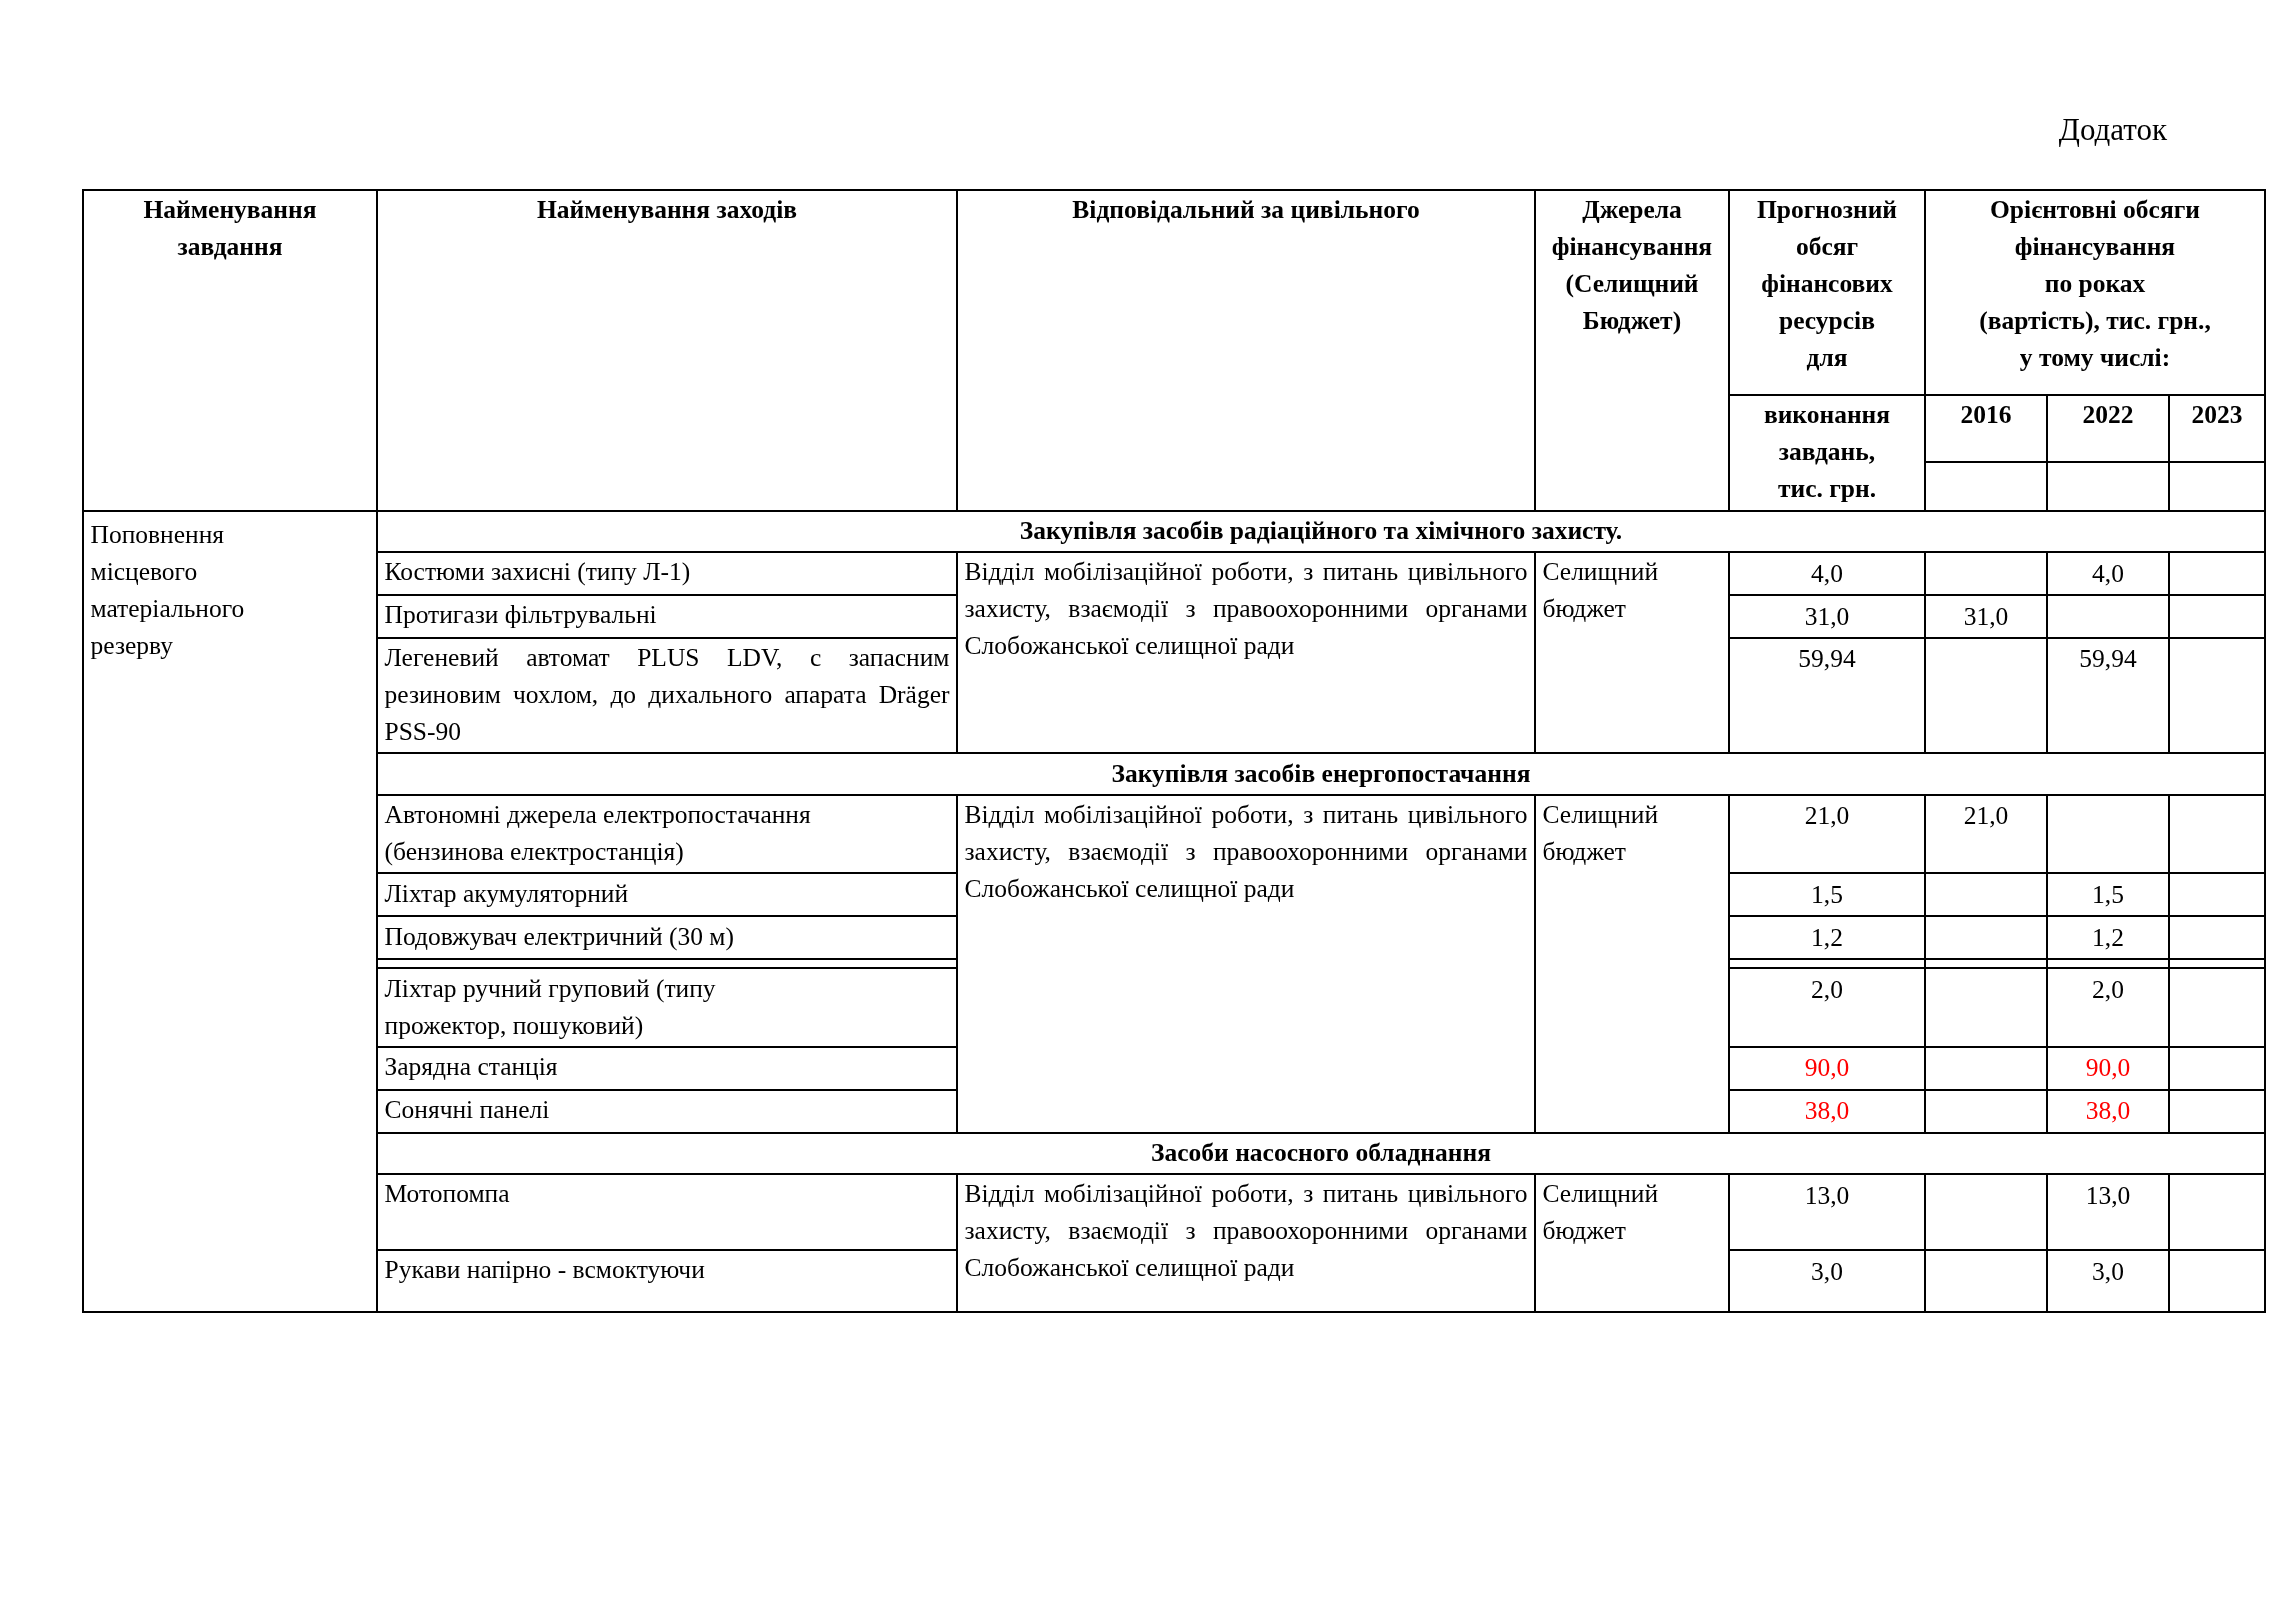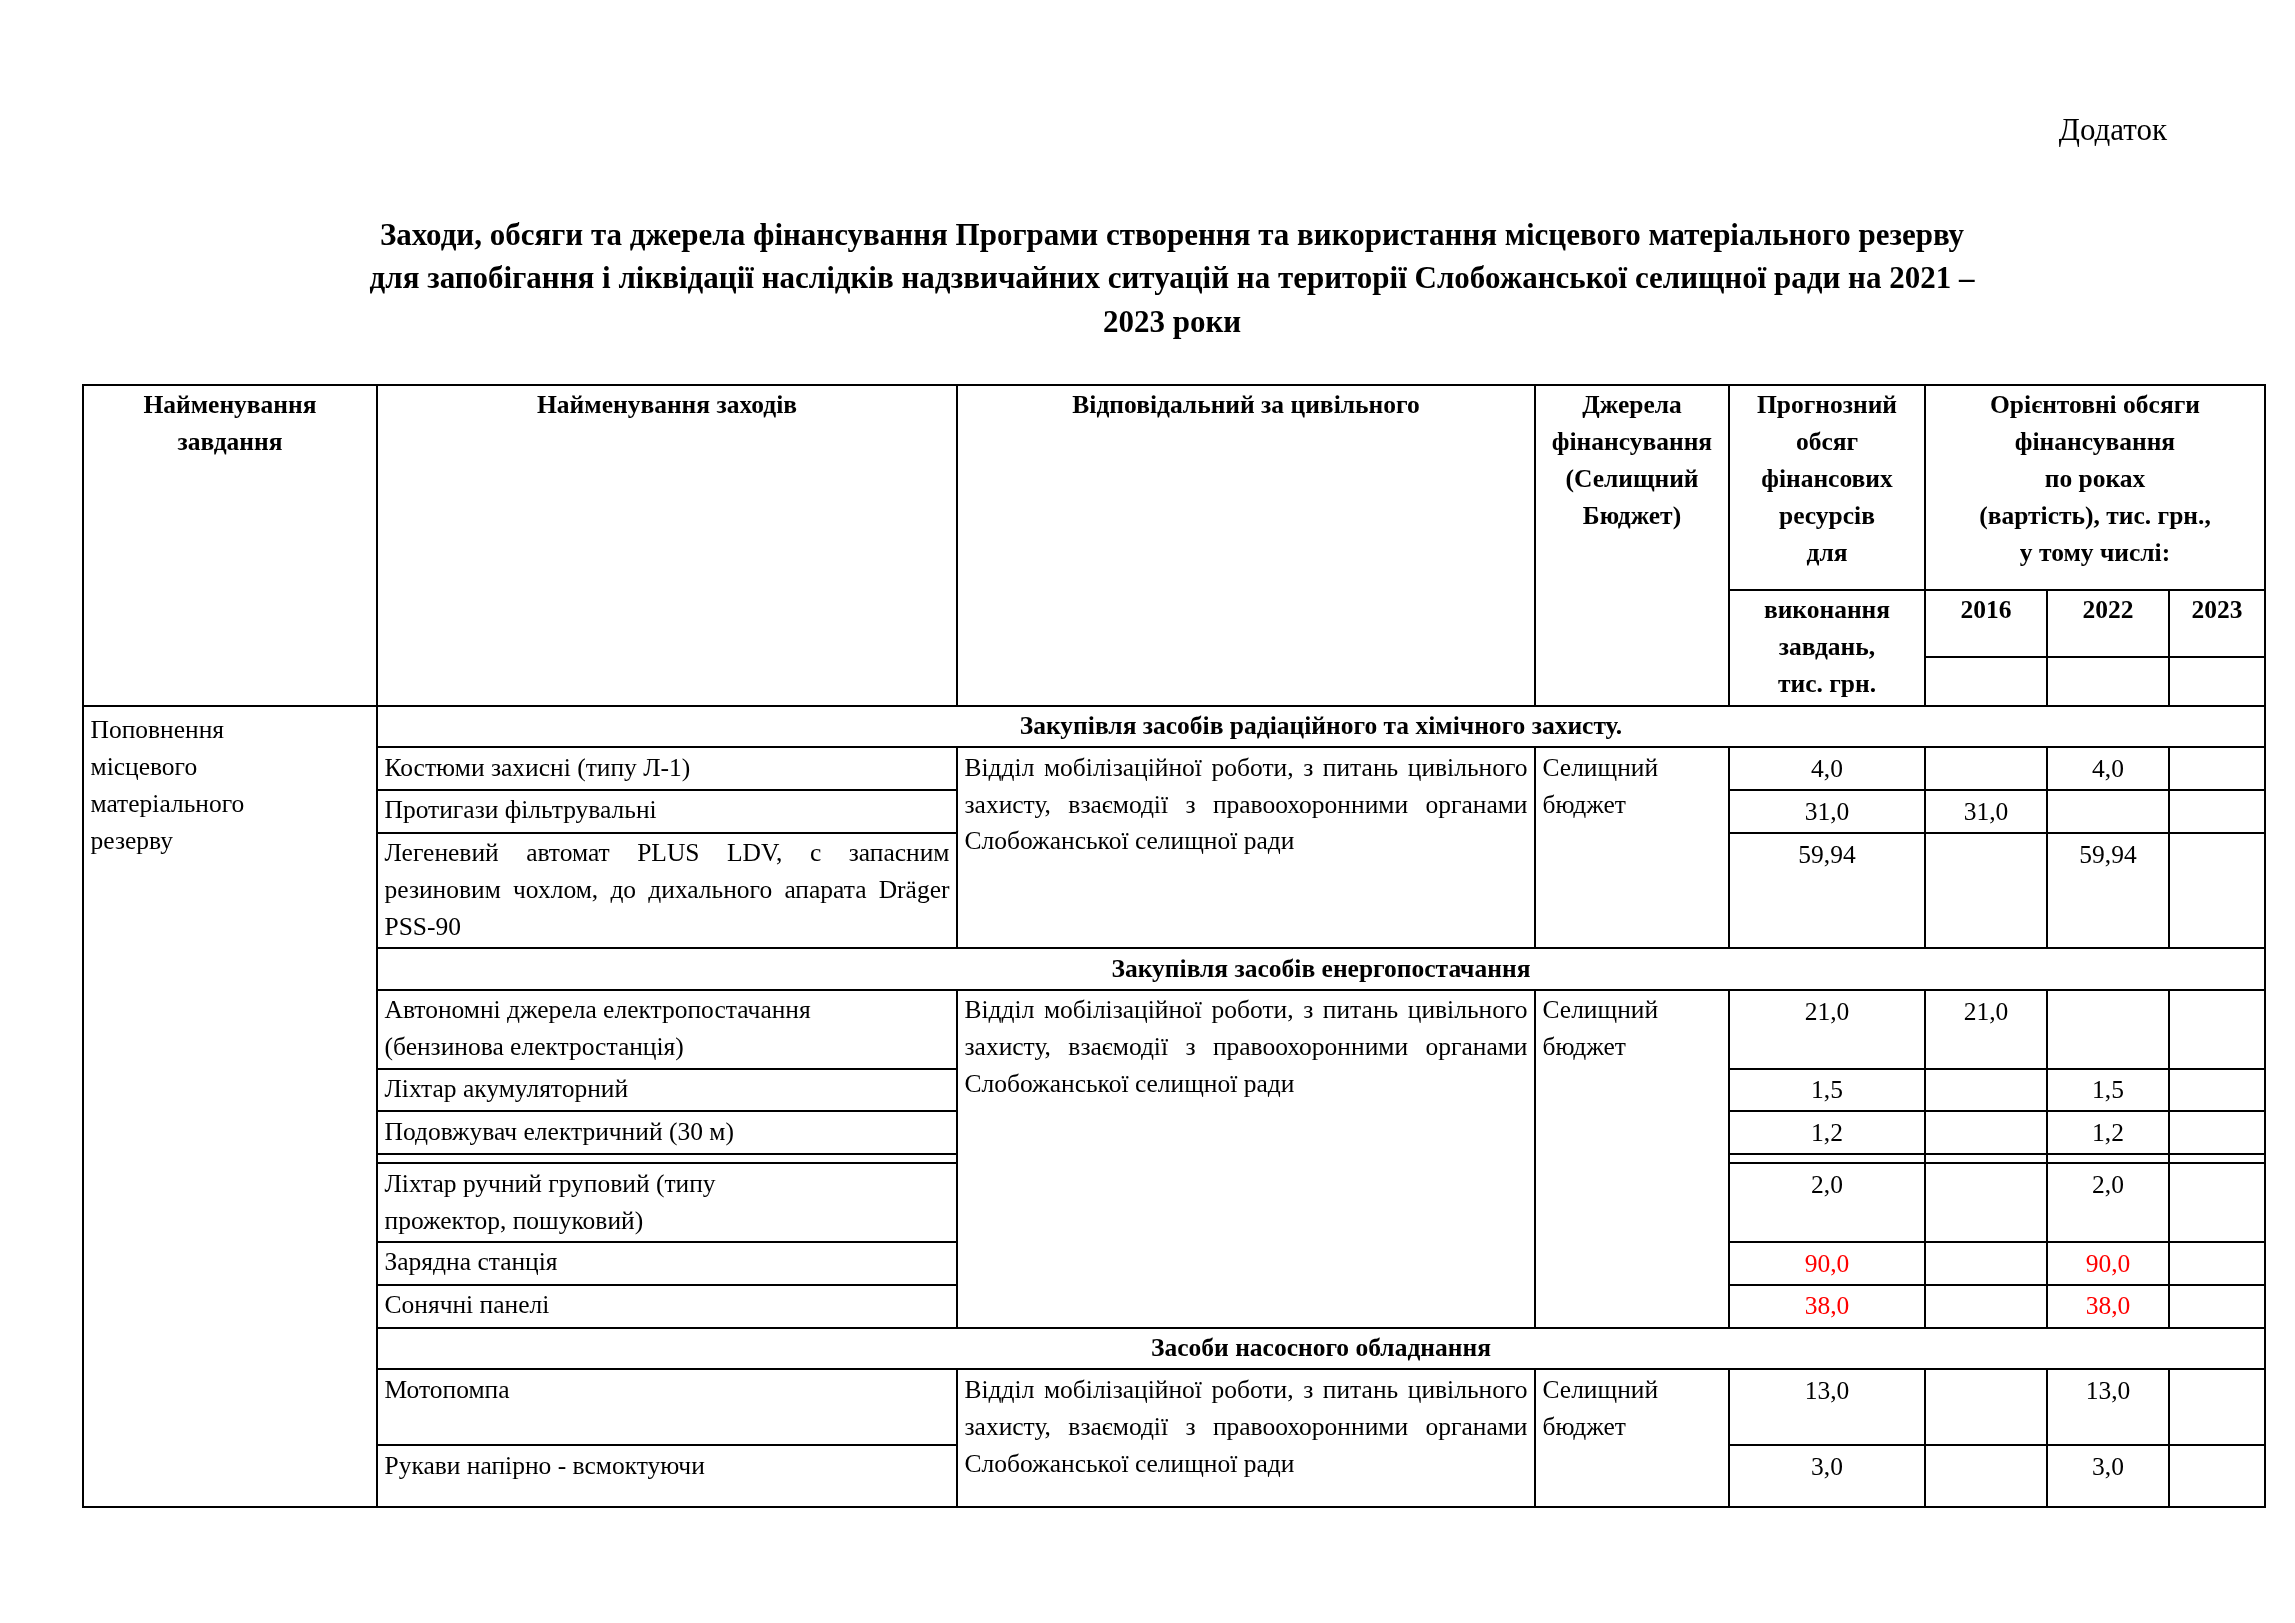--- a/index.html
+++ b/index.html
@@ -35,23 +35,20 @@
   .budget { text-align:left; }
   .num { text-align:center; padding-top:2.6px; }
 </style>
 </head>
 <body>
 
 <div class="page">
 
   <div class="annex">Додаток</div>
 
-  <div class="doc-title">Заходи, обсяги та джерела фінансування Програми створення та використання місцевого матеріального резерву
-для запобігання і ліквідації наслідків надзвичайних ситуацій на території Слобожанської селищної ради на 2021 –
-2023 роки</div>
 
   <table class="fin">
     <colgroup>
       <col style="width:294px">
         <col style="width:580px">
         <col style="width:578px">
         <col style="width:194px">
       <col style="width:196px">
         <col style="width:122px">
         <col style="width:122px">

